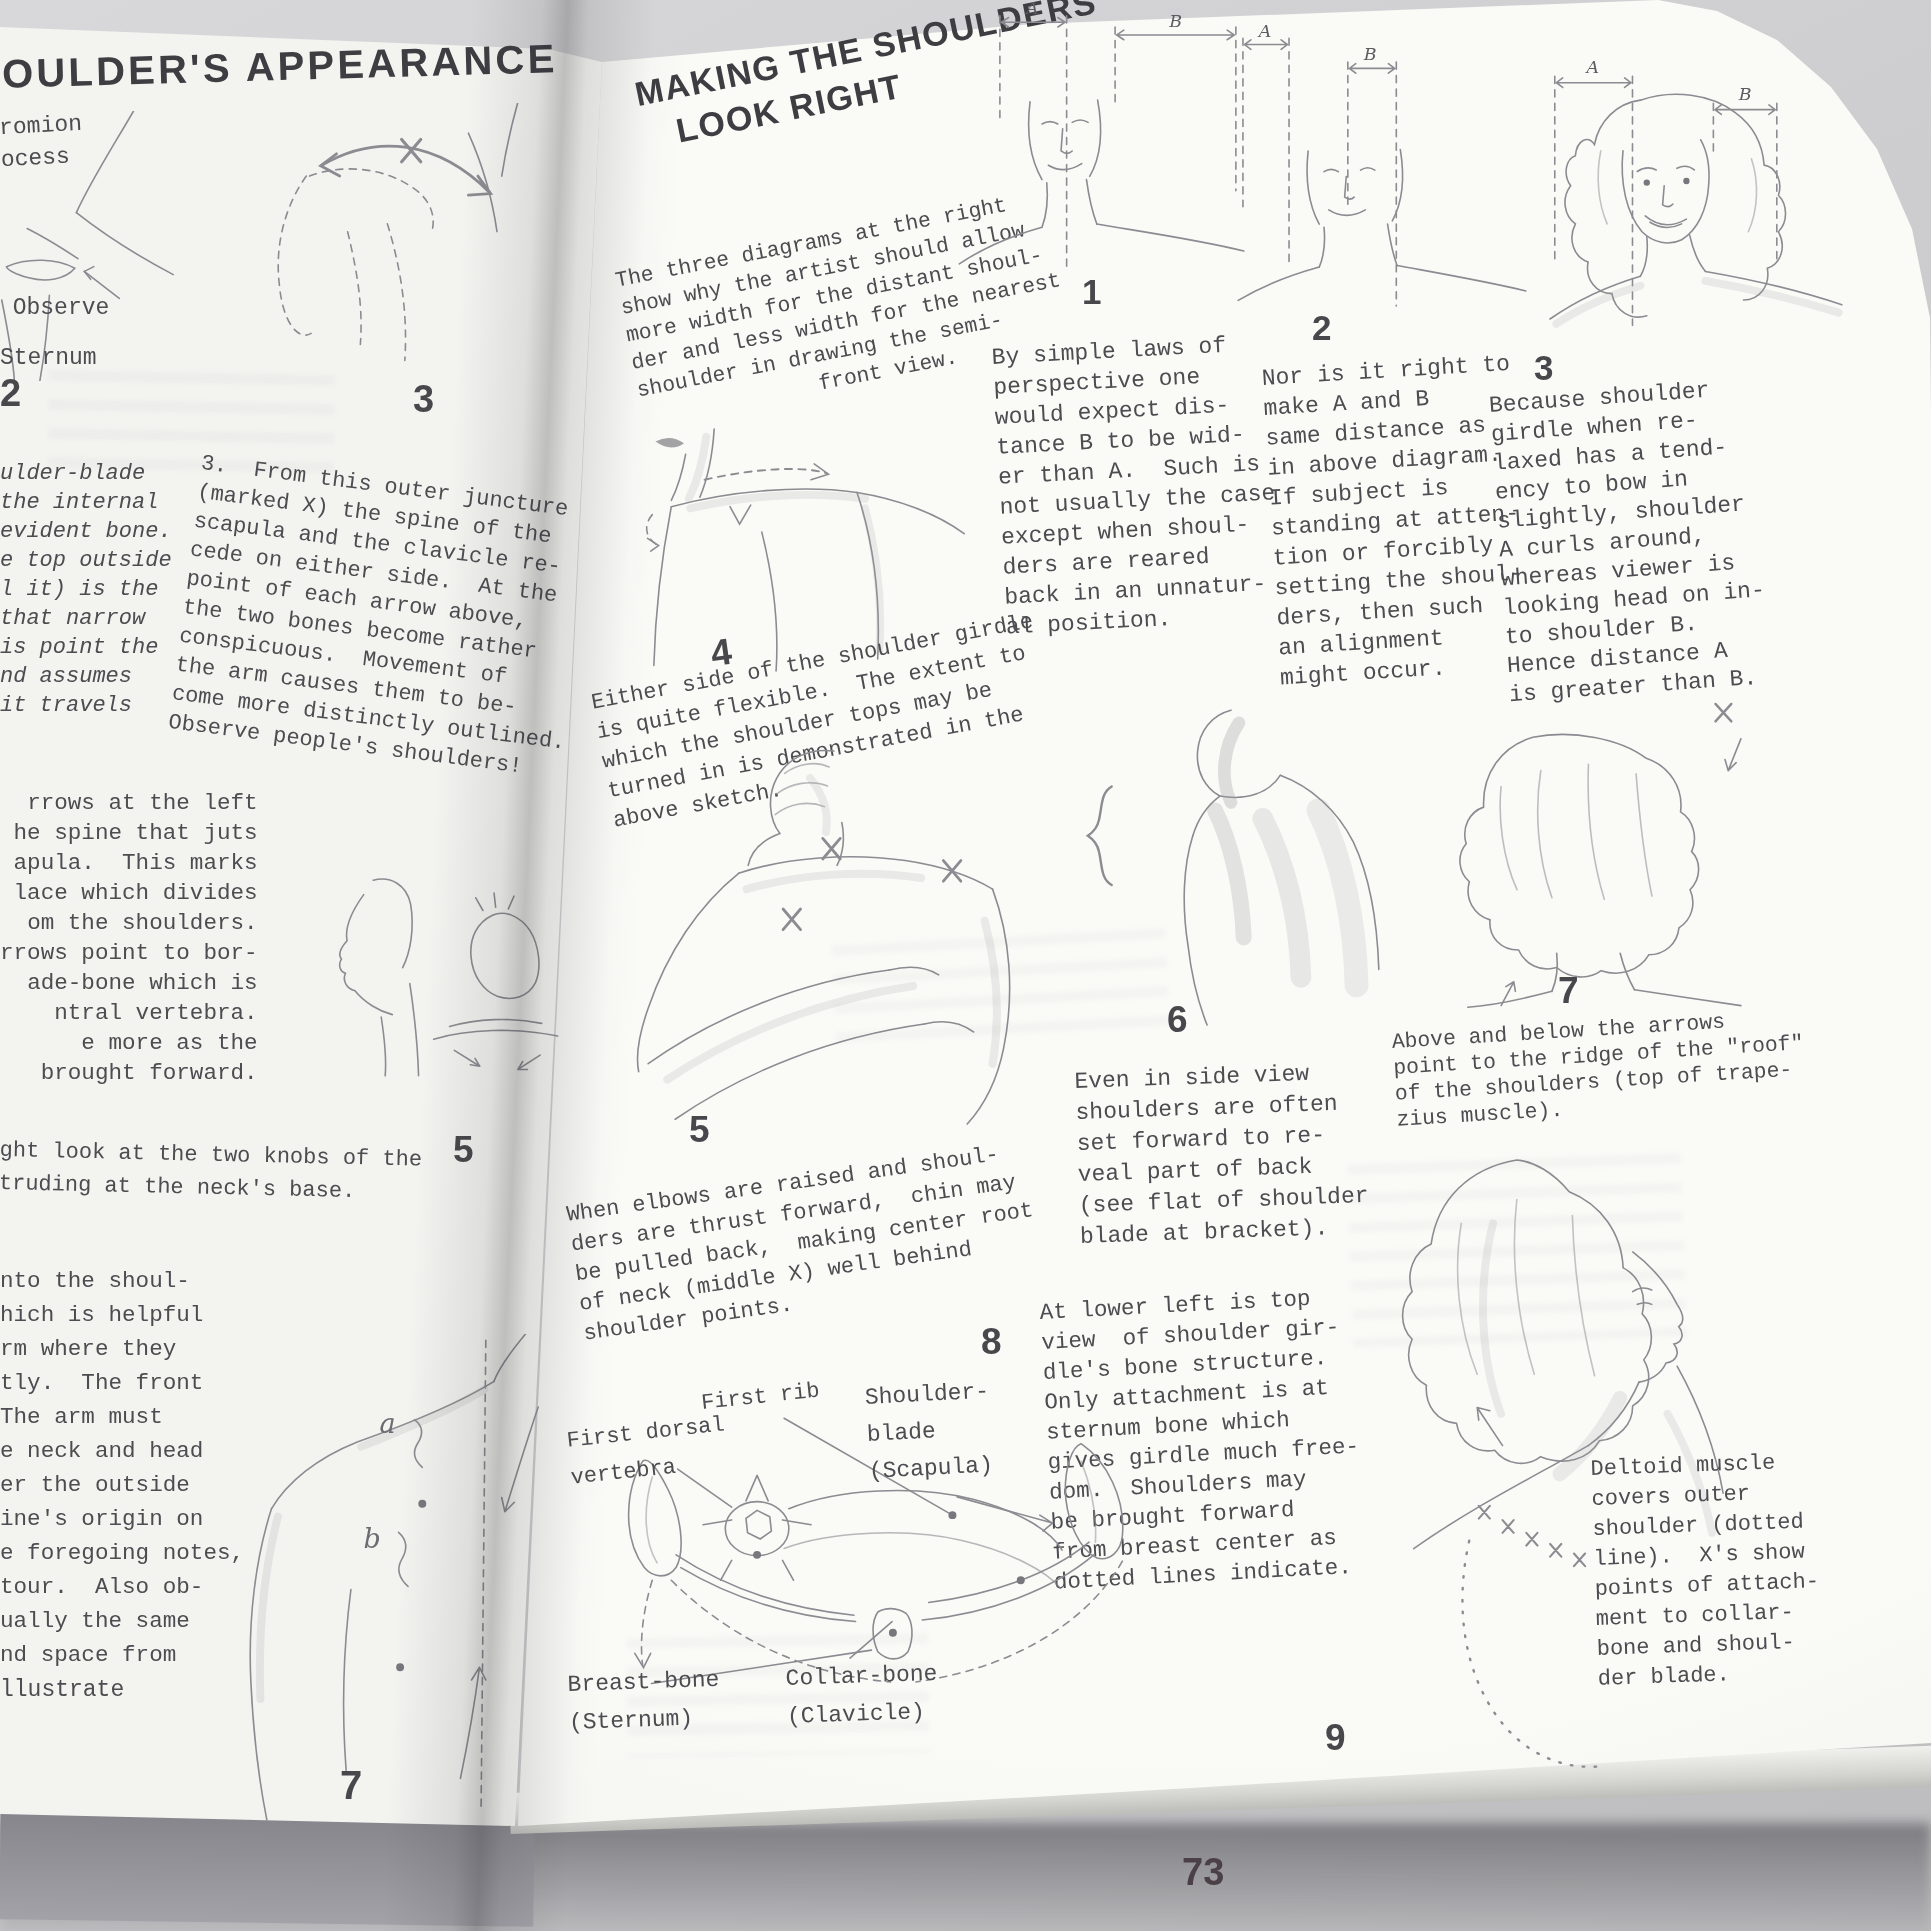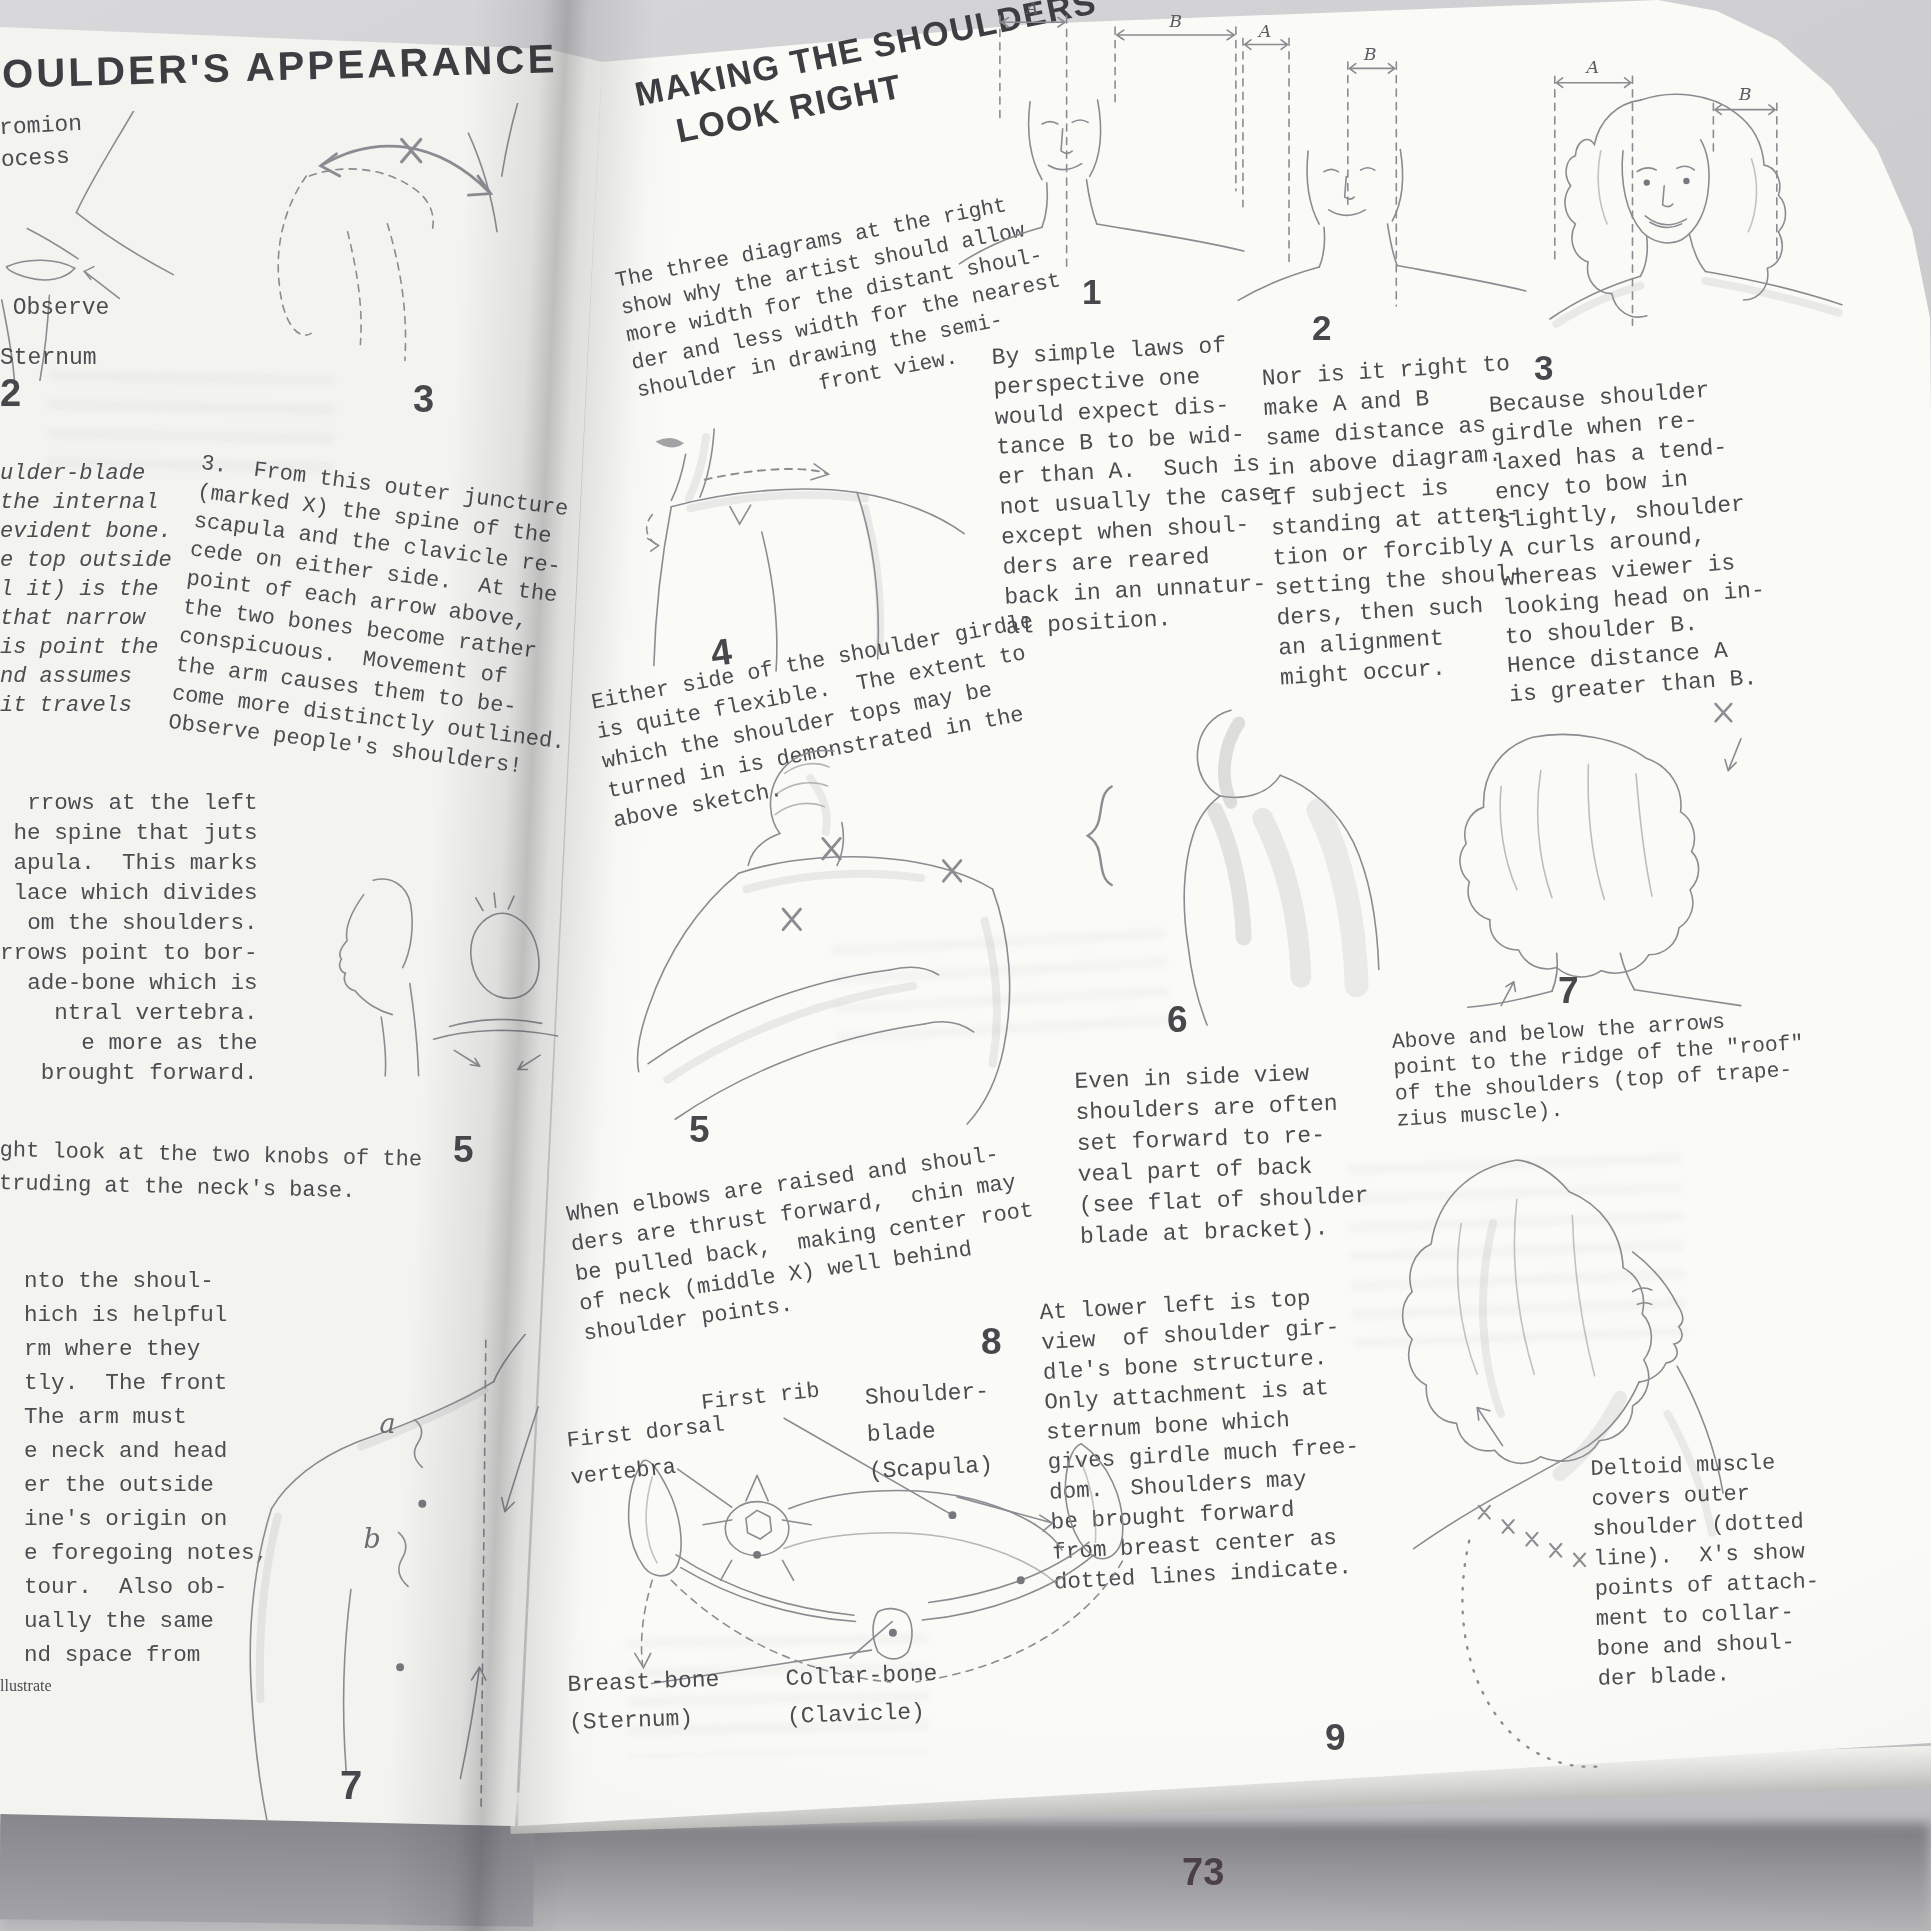--- a/index.html
+++ b/index.html
@@ -137,34 +137,34 @@
       <path class="sk" d="M252,232 L284,252 M284,252 L272,250 M284,252 L278,242"></path>
       <path class="sk" d="M360,238 L332,256 M332,256 L344,256 M332,256 L338,246"></path>
     </g>
   </svg>
 
   <div class="abs fn" style="left:453px;top:1129px;font-size:37px;">5</div>
 
   <div class="abs mono" style="left:0;top:1134px;font-size:22px;line-height:33px;transform:rotate(1.3deg);transform-origin:left top;">ght look at the two knobs of the
 truding at the neck's base.</div>
 
-  <div class="abs mono" style="left:0;top:1264px;font-size:22.6px;line-height:34px;margin-left:24px;">nto the shoul-
+  <div class="abs mono" style="left:0;top:1264px;font-size:22.6px;line-height:34px;">nto the shoul-
 hich is helpful
 rm where they
 tly.  The front
 The arm must
 e neck and head
 er the outside
 ine's origin on
 e foregoing notes,
 tour.  Also ob-
 ually the same
 nd space from</div>
 
-  <div class="abs mono" style="left:0;top:1677px;font-size:16px;font-family:Liberation Serif, serif;">llustrate</div>
+  <div class="abs mono" style="left:0;top:1677px;font-size:23px;">llustrate</div>
 
   <svg class="abs" viewBox="0 0 420 620" style="left:222px;top:1334px;width:334px;height:492px;">
     <g>
       <path class="sk" d="M382,0 C362,24 348,44 342,60"></path>
       <path class="sk" d="M342,60 C300,86 238,112 170,136 C120,156 82,186 62,220"></path>
       <path class="sk" d="M62,220 C42,282 32,360 36,440 C39,502 46,562 56,612"></path>
       <path class="sk" d="M162,322 C152,400 150,472 156,550"></path>
       <path class="sh" d="M330,70 C290,95 230,120 175,142"></path>
       <path class="sh" d="M70,230 C52,300 45,380 48,460"></path>
     </g>

